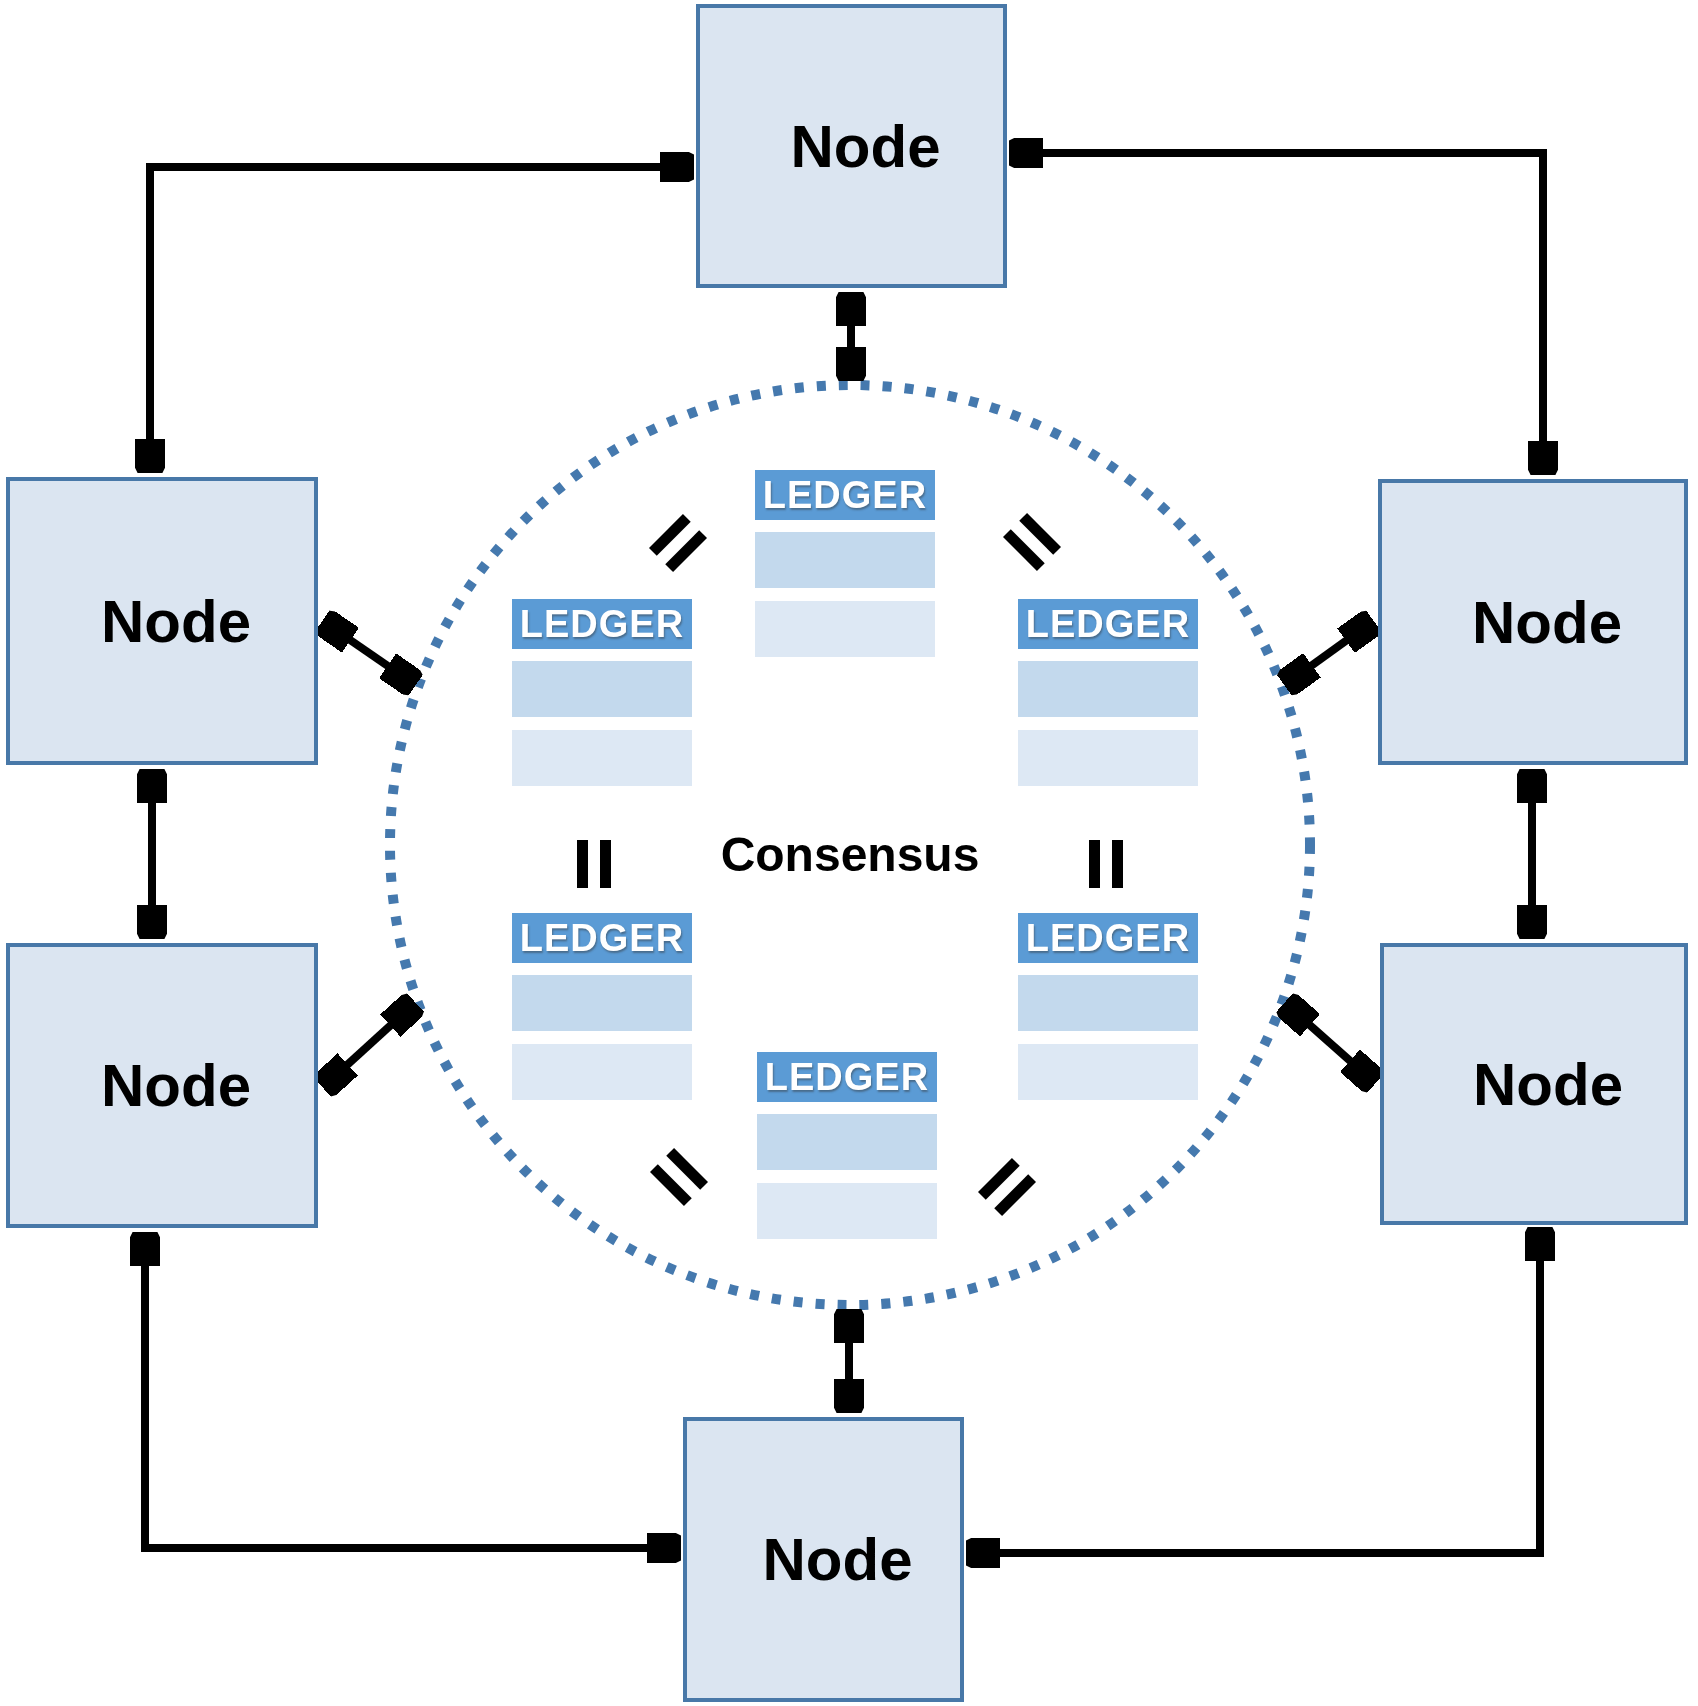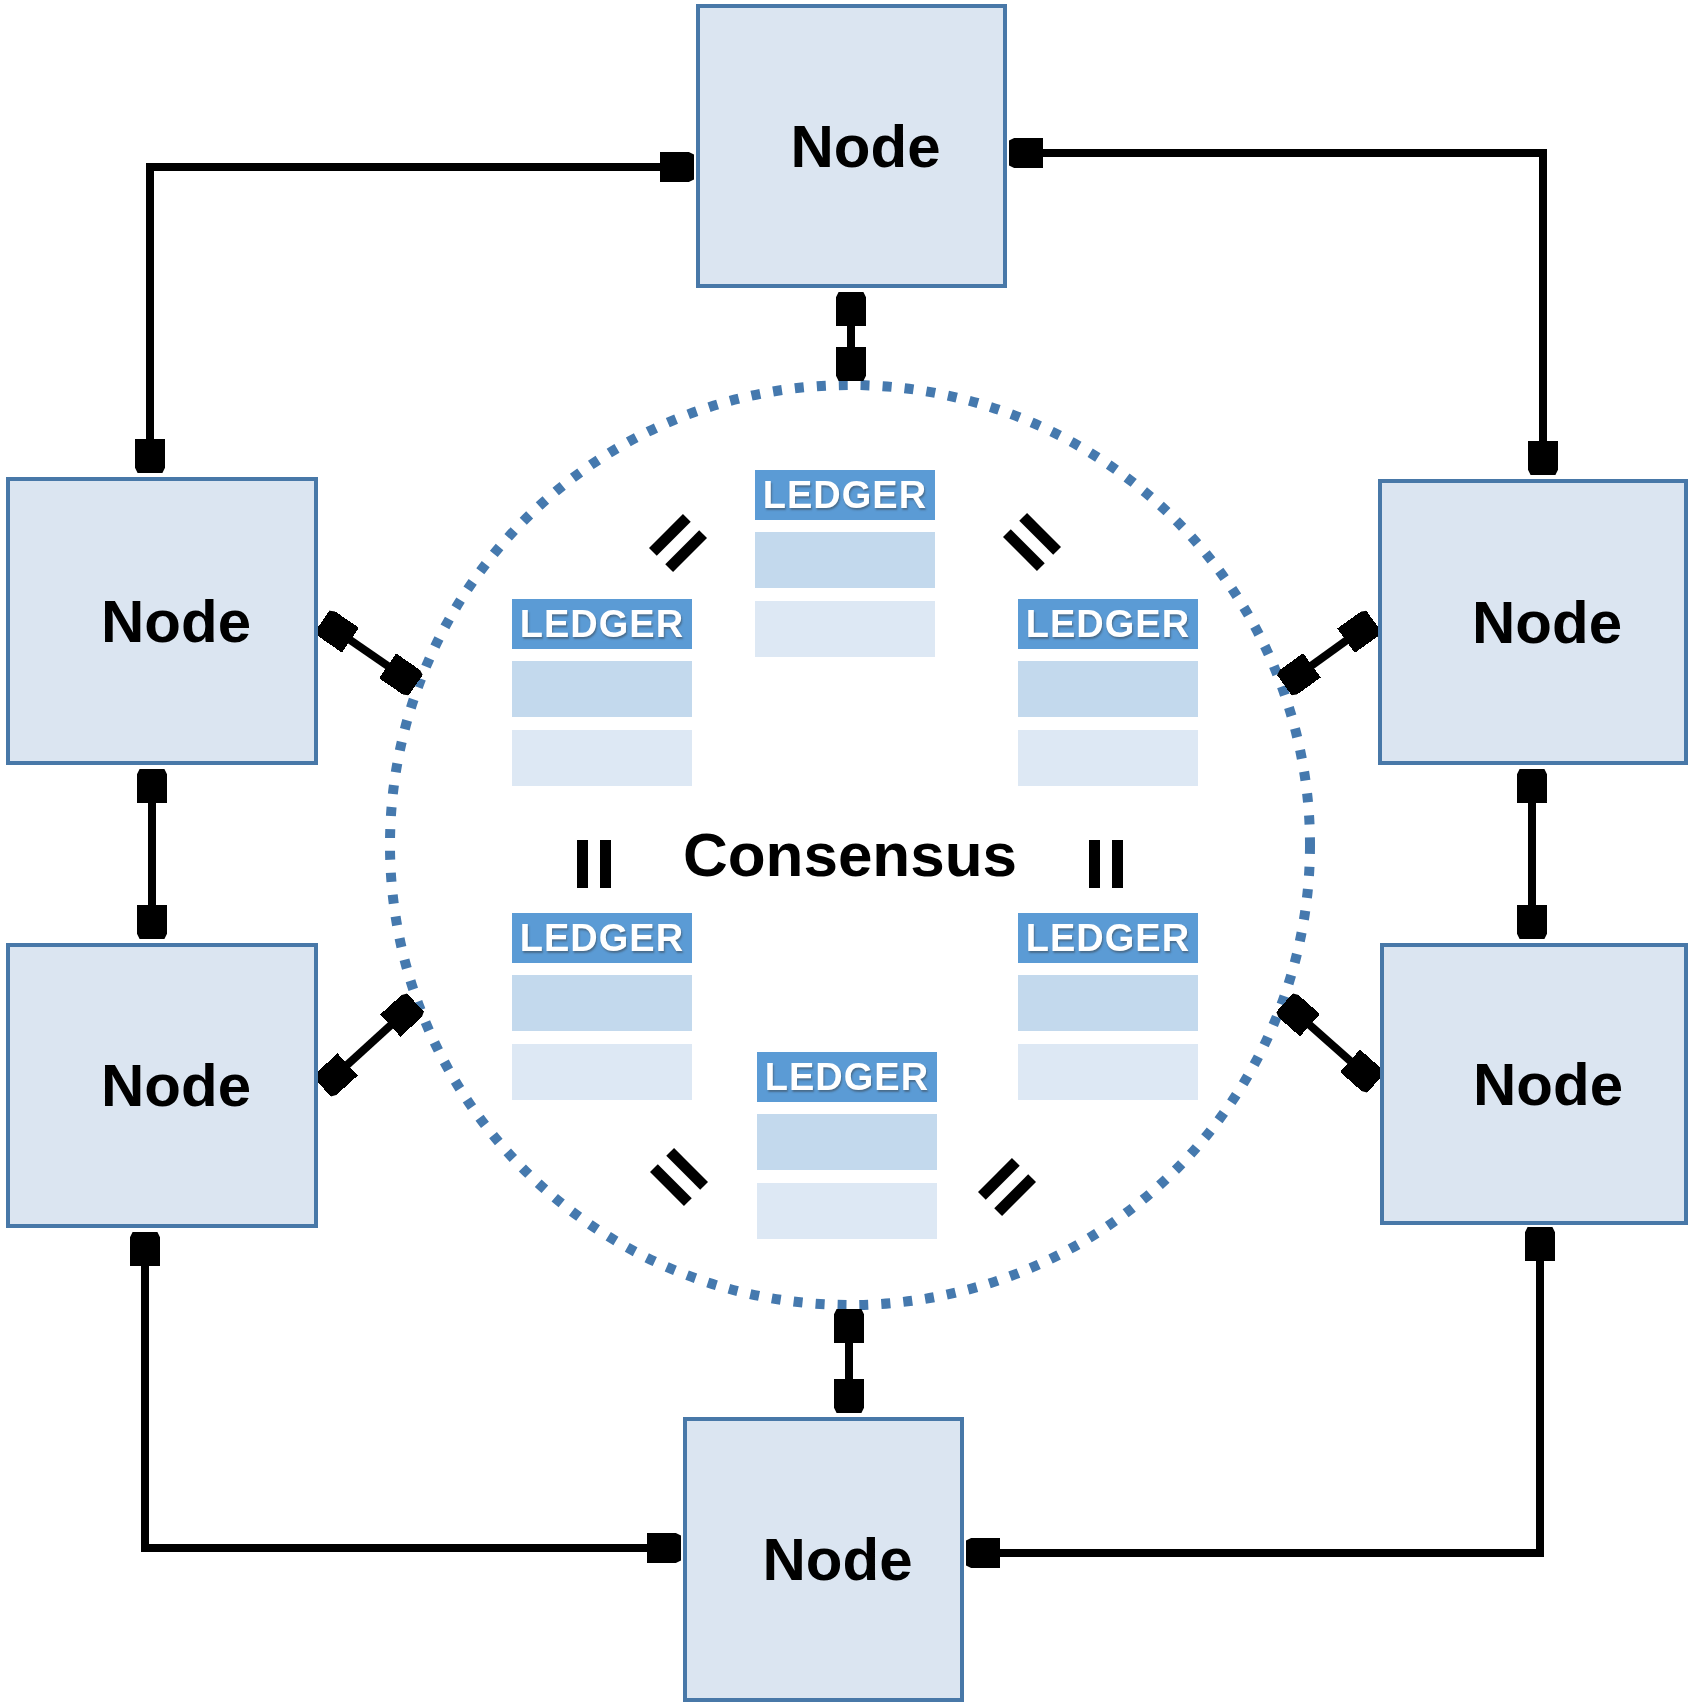--- a/index.html
+++ b/index.html
@@ -38,21 +38,21 @@
     text-shadow:1px 2px 2px rgba(50,50,50,0.45);
   }
   .ledger .row1{height:56px;margin-top:12px;background:var(--ledger-row1);}
   .ledger .row2{height:56px;margin-top:13px;background:var(--ledger-row2);}
   .equals{
     position:absolute;z-index:2;width:48px;height:12px;
     border-top:11px solid var(--arrow);border-bottom:11px solid var(--arrow);
   }
   #consensus{
     position:absolute;z-index:2;left:550px;top:815px;width:600px;
-    text-align:center;font-size:62px;font-weight:700;color:var(--text);
+    text-align:center;font-size:48px;font-weight:700;color:var(--text);
     line-height:80px;
   }
 </style>
 </head>
 <body>
 
 <div id="canvas">
 
   <svg id="wires" width="1698" height="1706" viewBox="0 0 1698 1706">
     <defs>

